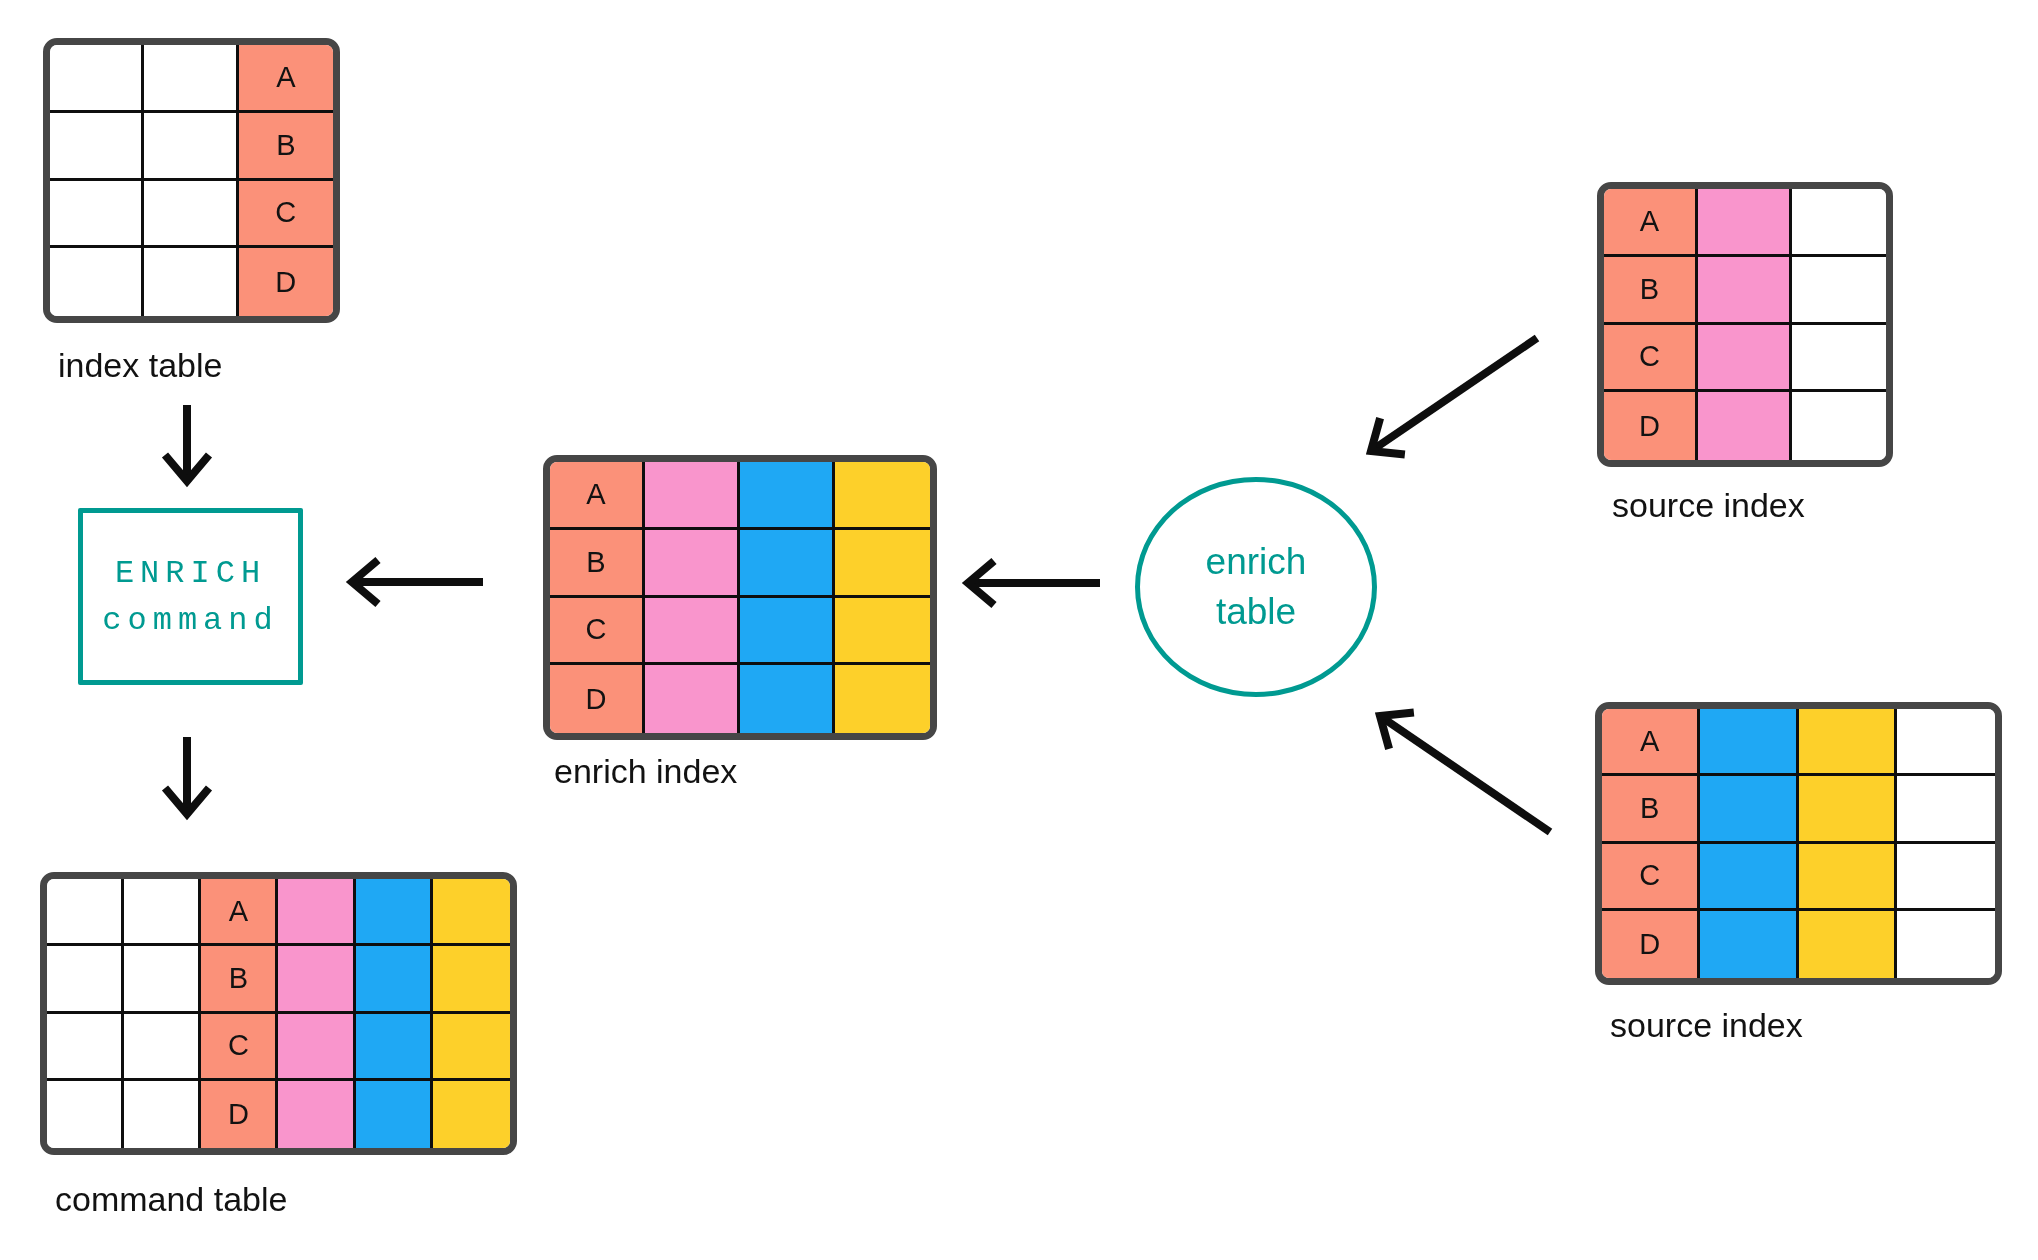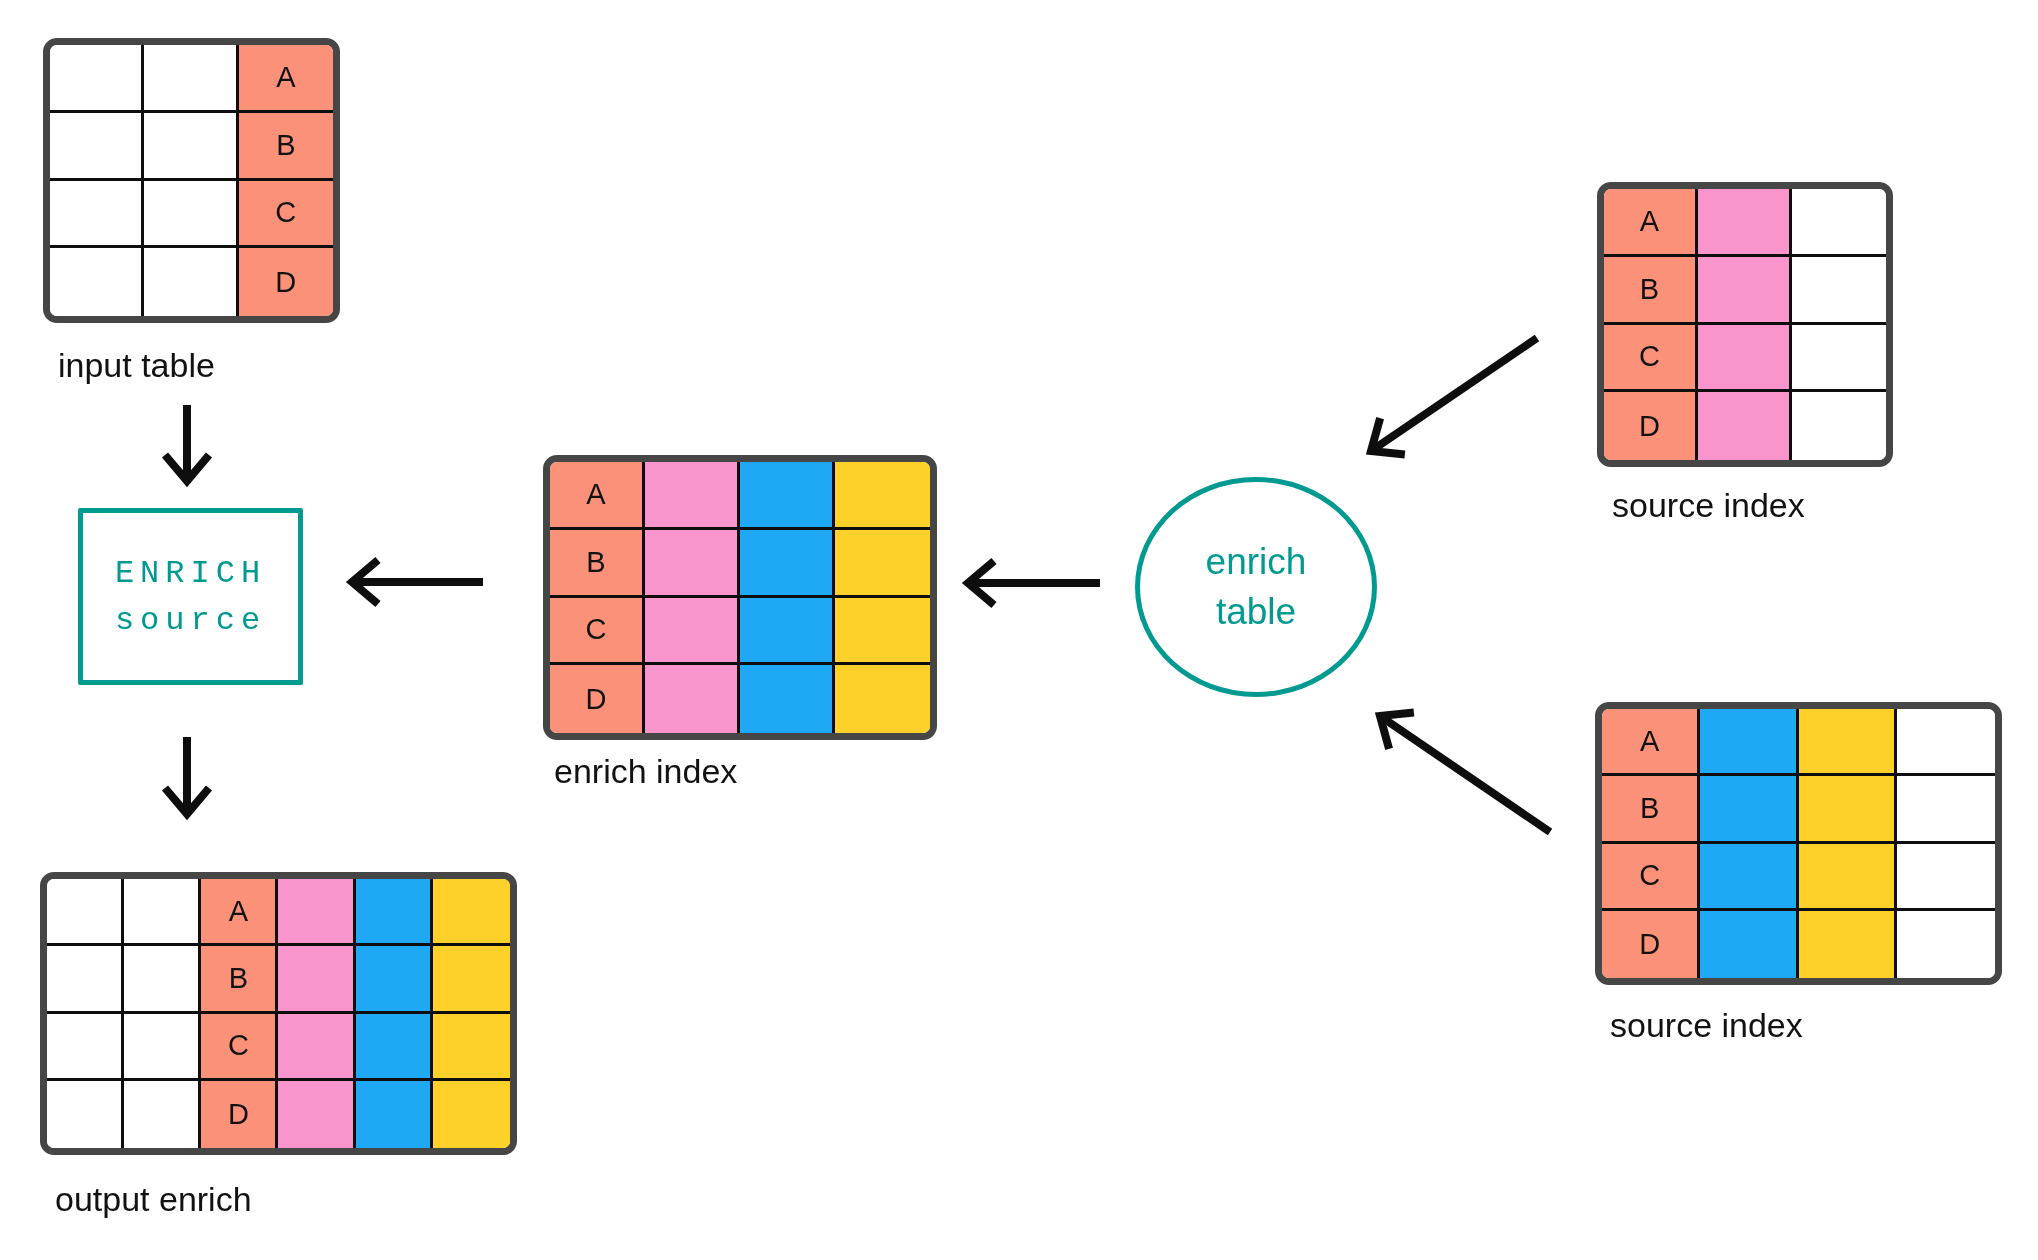--- a/index.html
+++ b/index.html
@@ -75,25 +75,25 @@
       <div class="cell" style="background: rgb(255, 255, 255);"></div>
       <div class="cell" style="background: rgb(255, 255, 255);"></div>
       <div class="cell no-r" style="background: rgb(251, 145, 121);">B</div>
       <div class="cell" style="background: rgb(255, 255, 255);"></div>
       <div class="cell" style="background: rgb(255, 255, 255);"></div>
       <div class="cell no-r" style="background: rgb(251, 145, 121);">C</div>
       <div class="cell no-b" style="background: rgb(255, 255, 255);"></div>
       <div class="cell no-b" style="background: rgb(255, 255, 255);"></div>
       <div class="cell no-r no-b" style="background: rgb(251, 145, 121);">D</div>
     </div>
-  <div class="lbl l-input">input table</div>
+  <div class="lbl l-input">index table</div>
 
   <div class="node box n-command">
     <div>ENRICH</div>
-    <div>source</div>
+    <div>command</div>
   </div>
 
   <div class="dtable t-enrich" style="grid-template-columns: repeat(4, 1fr);">
       <div class="cell" style="background: rgb(251, 145, 121);">A</div>
       <div class="cell" style="background: rgb(249, 149, 204);"></div>
       <div class="cell" style="background: rgb(31, 168, 244);"></div>
       <div class="cell no-r" style="background: rgb(253, 208, 42);"></div>
       <div class="cell" style="background: rgb(251, 145, 121);">B</div>
       <div class="cell" style="background: rgb(249, 149, 204);"></div>
       <div class="cell" style="background: rgb(31, 168, 244);"></div>
@@ -169,15 +169,15 @@
       <div class="cell" style="background: rgb(249, 149, 204);"></div>
       <div class="cell" style="background: rgb(31, 168, 244);"></div>
       <div class="cell no-r" style="background: rgb(253, 208, 42);"></div>
       <div class="cell no-b" style="background: rgb(255, 255, 255);"></div>
       <div class="cell no-b" style="background: rgb(255, 255, 255);"></div>
       <div class="cell no-b" style="background: rgb(251, 145, 121);">D</div>
       <div class="cell no-b" style="background: rgb(249, 149, 204);"></div>
       <div class="cell no-b" style="background: rgb(31, 168, 244);"></div>
       <div class="cell no-r no-b" style="background: rgb(253, 208, 42);"></div>
     </div>
-  <div class="lbl l-output">output enrich</div>
+  <div class="lbl l-output">command table</div>
 
 </div>
 
 </body></html>

